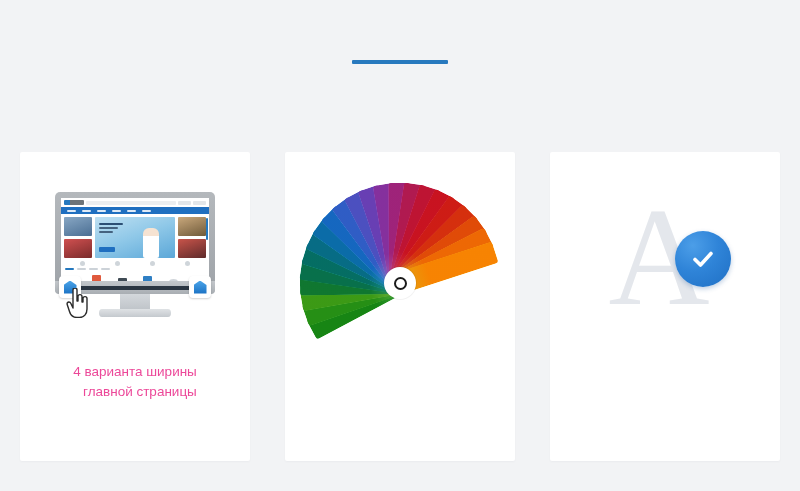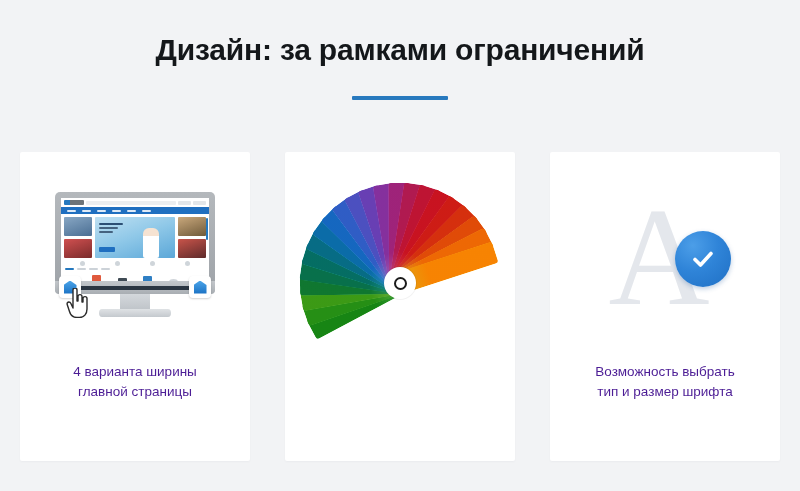--- a/index.html
+++ b/index.html
@@ -65,22 +65,22 @@
     width: 100%;
     display: flex;
     align-items: center;
     justify-content: center;
     position: relative;
   }
 
   .card-caption {
     font-size: 13.5px;
     line-height: 20px;
-    color: #4c1d95;
-    text-align: center;
+    color: #ec4899;
+    text-align: right;
     padding: 0 18px;
     white-space: pre-line;
   }
 
   
   .monitor-wrap {
     position: relative;
     width: 176px;
     height: 134px;
     margin-top: 4px;
@@ -333,21 +333,20 @@
     border-radius: 50%;
     background: radial-gradient(circle at 32% 26%, #4c9ee8 0%, #2f84d8 45%, #1f6fc4 100%);
     box-shadow: 0 2px 5px rgba(22,80,150,0.28);
     display: flex; align-items: center; justify-content: center;
   }
 </style>
 </head>
 <body>
 
 <div class="page-header">
-  <h1 class="page-title">Дизайн: за рамками ограничений</h1>
   <div class="title-underline"></div>
 </div>
 
 <div class="cards-row">
 
   <div class="feature-card">
     <div class="card-visual">
       <div class="monitor-wrap">
 
         <div class="monitor-bezel">
@@ -477,17 +476,15 @@
     <div class="card-visual">
       <div class="typo-wrap">
         <span class="big-letter">A</span>
         <div class="check-badge">
           <svg width="30" height="30" viewBox="0 0 30 30">
             <path d="M7 15.5 L12.5 21 L23 9.5" fill="none" stroke="#ffffff" stroke-width="3.6" stroke-linecap="round" stroke-linejoin="round"></path>
           </svg>
         </div>
       </div>
     </div>
-    <div class="card-caption">Возможность выбрать
-тип и размер шрифта</div>
   </div>
 
 </div>
 
 </body></html>

